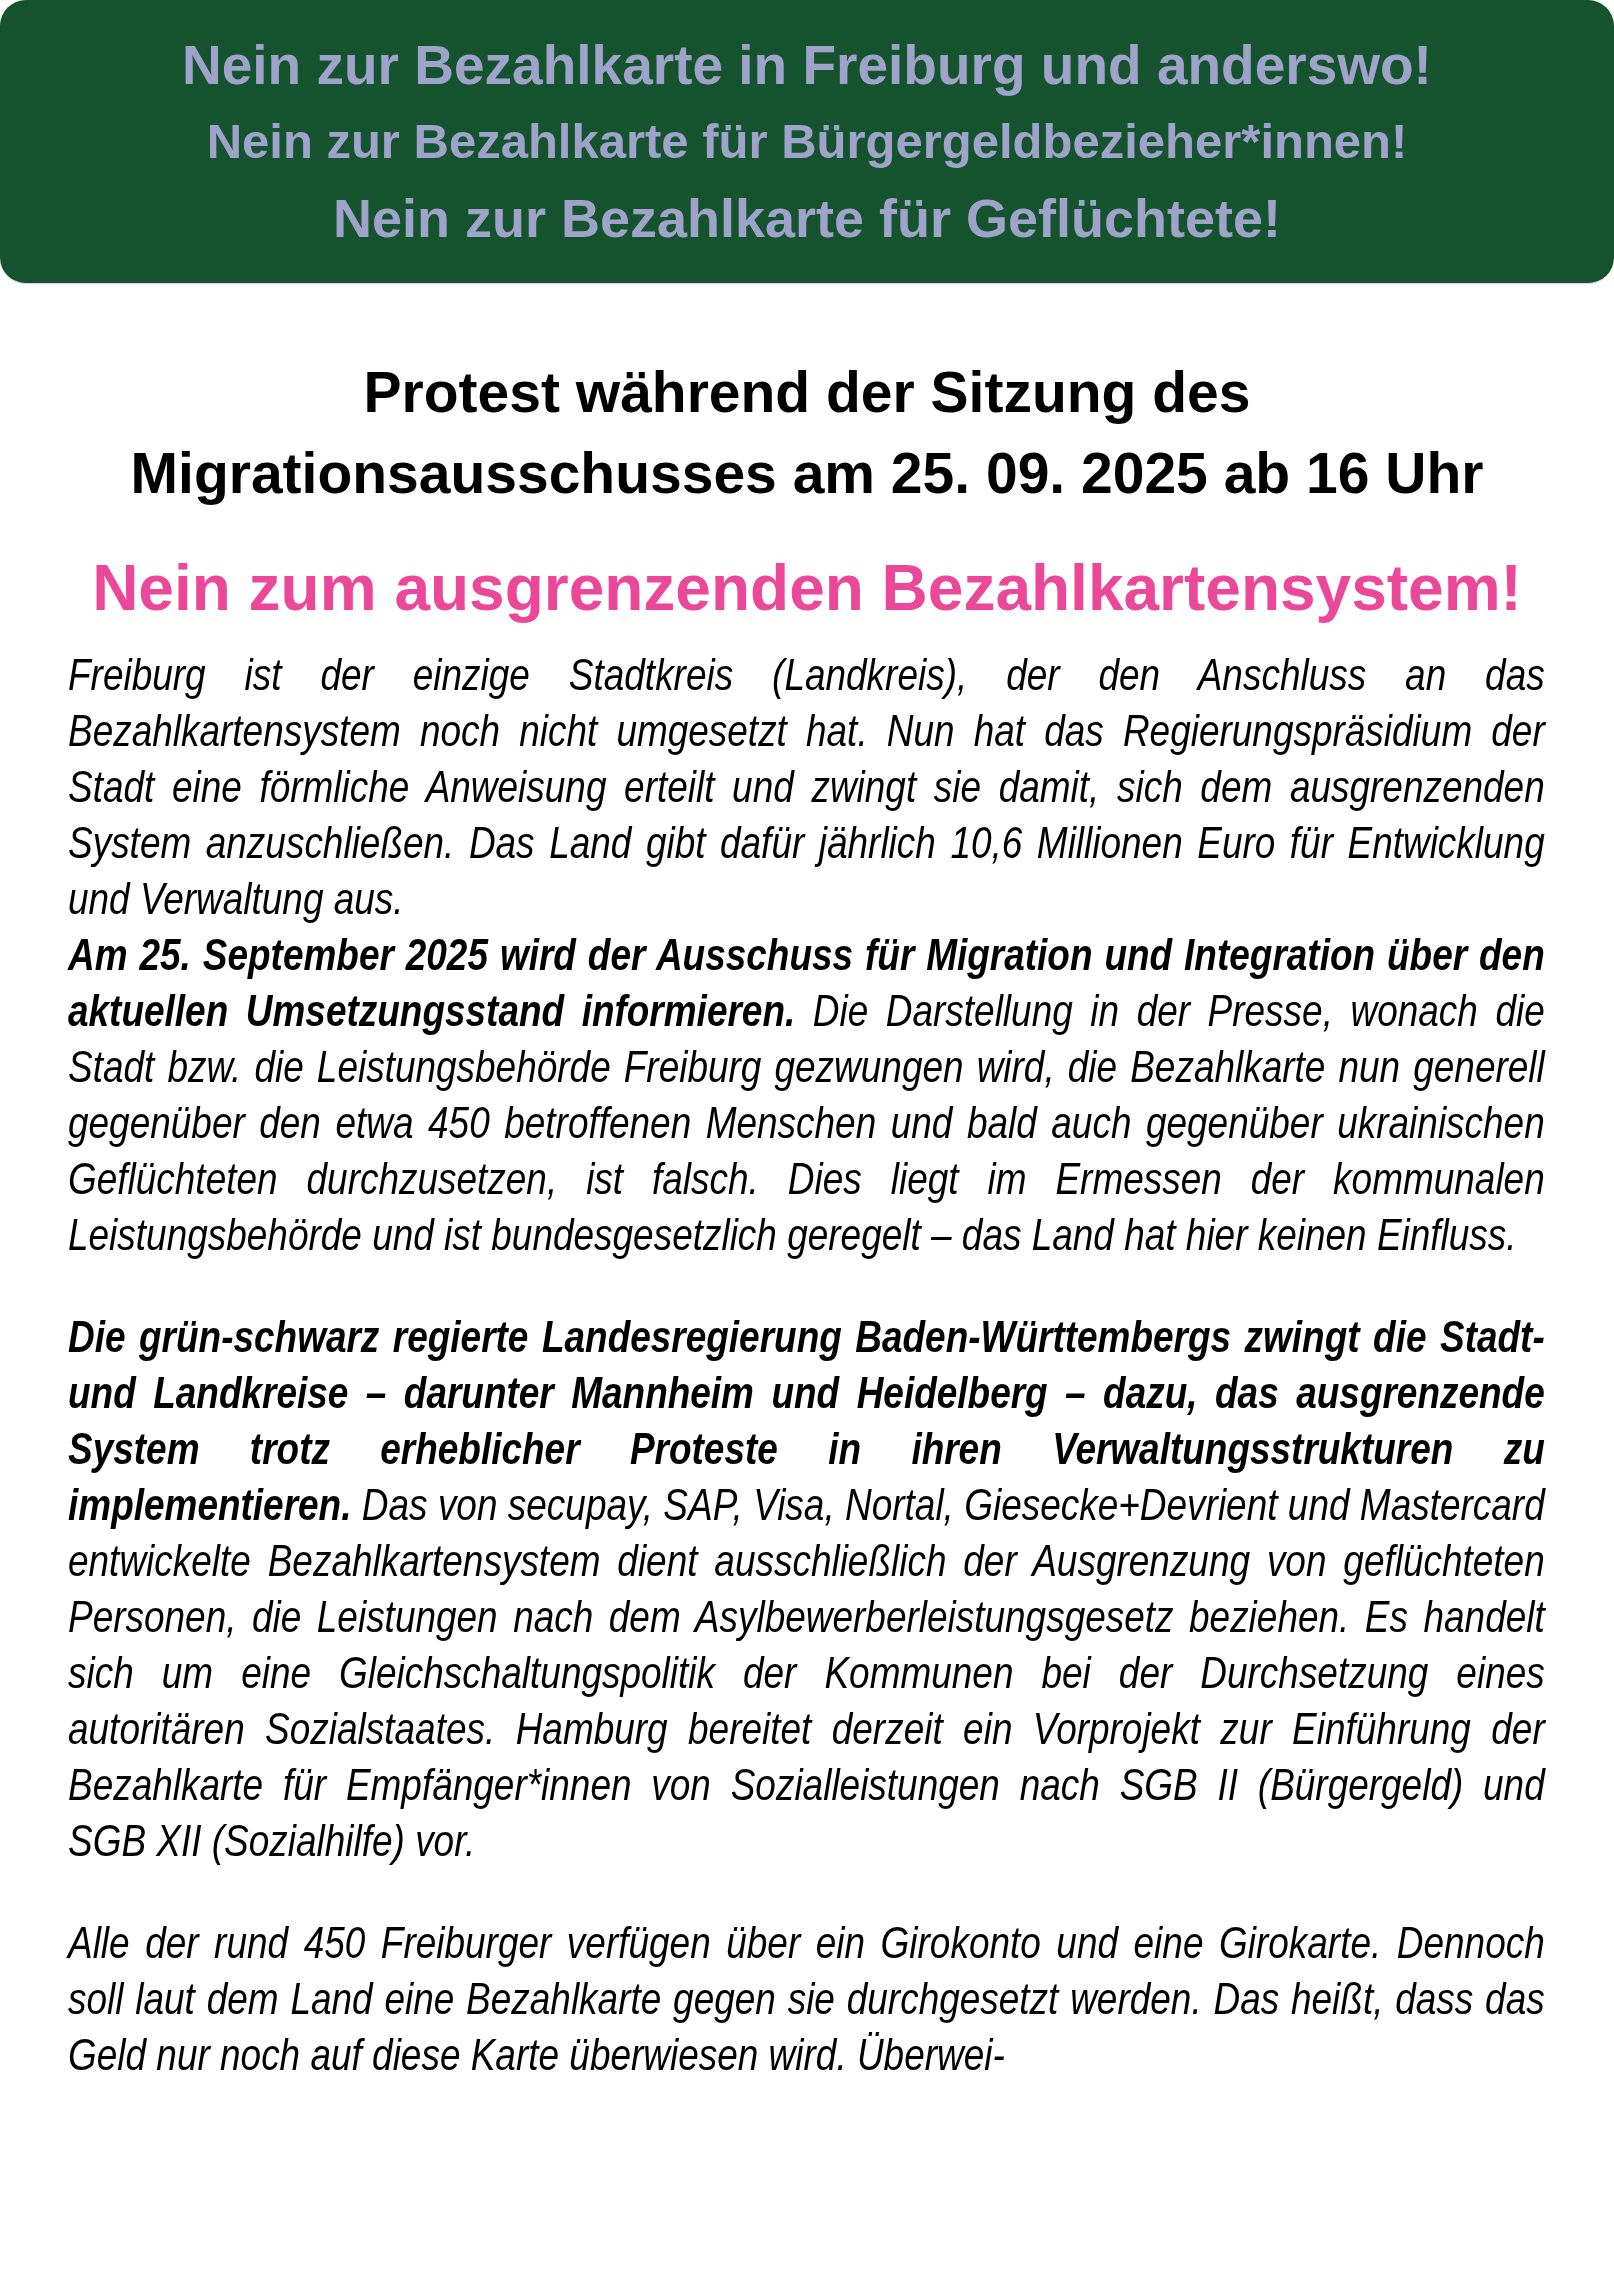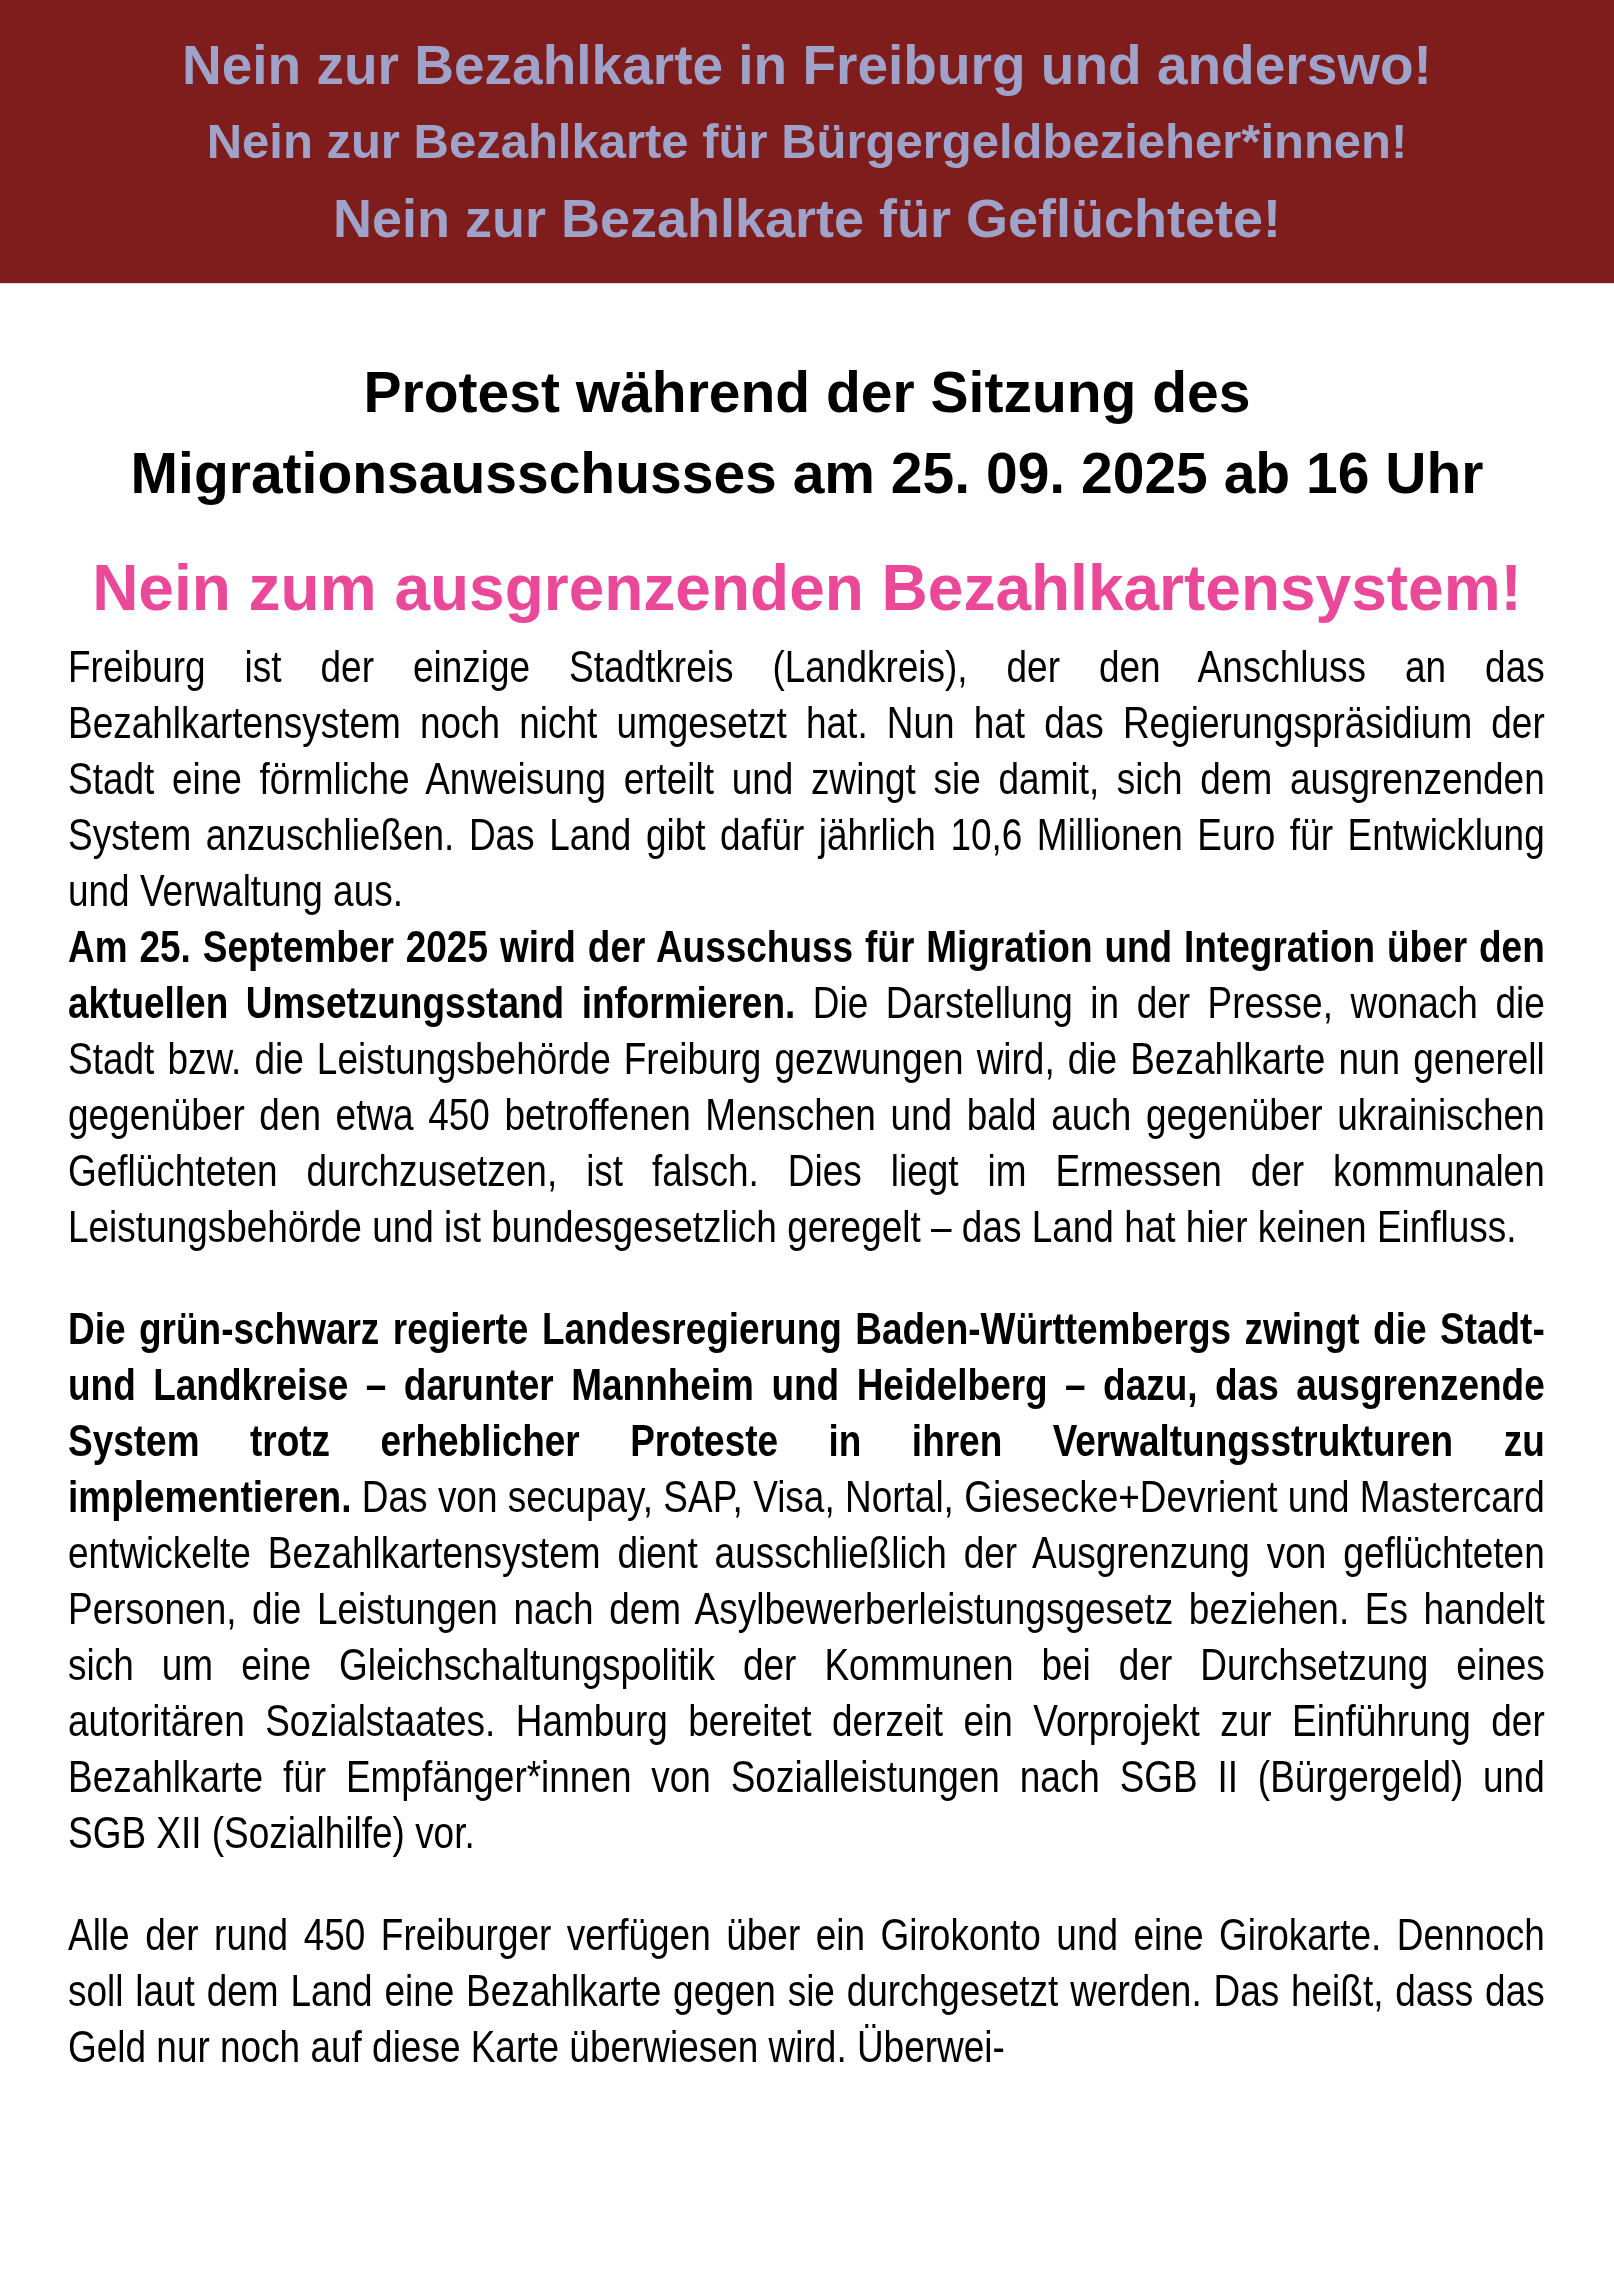--- a/index.html
+++ b/index.html
@@ -46,21 +46,22 @@
     margin: 35px 0 0 0;
     text-align: center;
     font-weight: 700;
     font-size: 64px;
     line-height: 78px;
     white-space: nowrap;
   }
 
   
   .bodywrap {
-    margin: 12px 68px 0 68px;
+    margin: 20px 68px 0 68px;
+    font-style: italic;
   }
   
   .condensed {
     width: 1758px;               
     transform: scaleX(0.84);
     transform-origin: 0 0;
   }
   .para {
     margin: 0;
     font-size: 44px;
@@ -69,21 +70,21 @@
     color: #000000;
   }
   .para.gap { margin-top: 46px; }
   .para .b { font-weight: 700; }
 </style>
 </head>
 <body>
 
 <div class="page" style="background: rgb(255, 255, 255);">
 
-  <header class="band" style="background: #7f1d1d;">
+  <header class="band" style="background: #14532d; border-radius: 26px;">
     <div class="band-line l1" style="color: rgb(159, 163, 201);">Nein zur Bezahlkarte in Freiburg und anderswo!</div>
     <div class="band-line l2" style="color: rgb(159, 163, 201);">Nein zur Bezahlkarte für Bürgergeldbezieher*innen!</div>
     <div class="band-line l3" style="color: rgb(159, 163, 201); text-align: right;">Nein zur Bezahlkarte für Geflüchtete!</div>
   </header>
 
   <section class="announce">
     <div>Protest während der Sitzung des</div>
     <div>Migrationsausschusses am 25. 09. 2025 ab 16 Uhr</div>
   </section>
 

